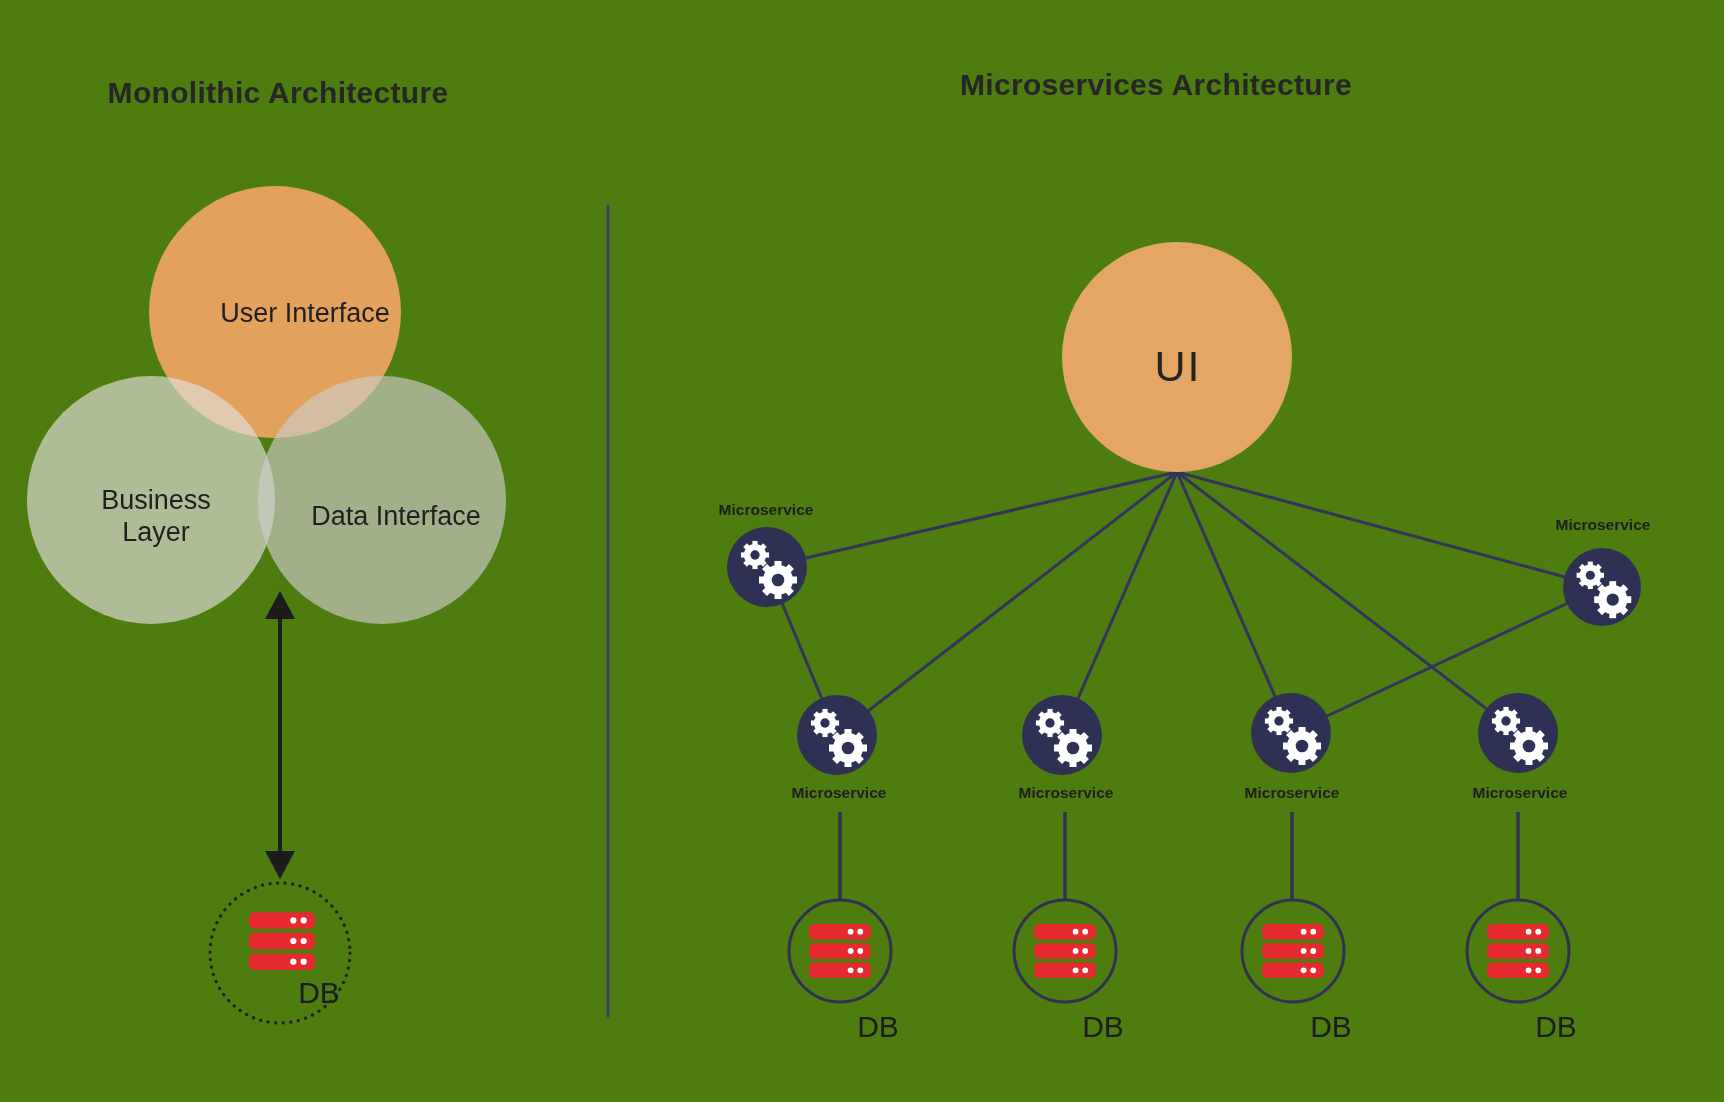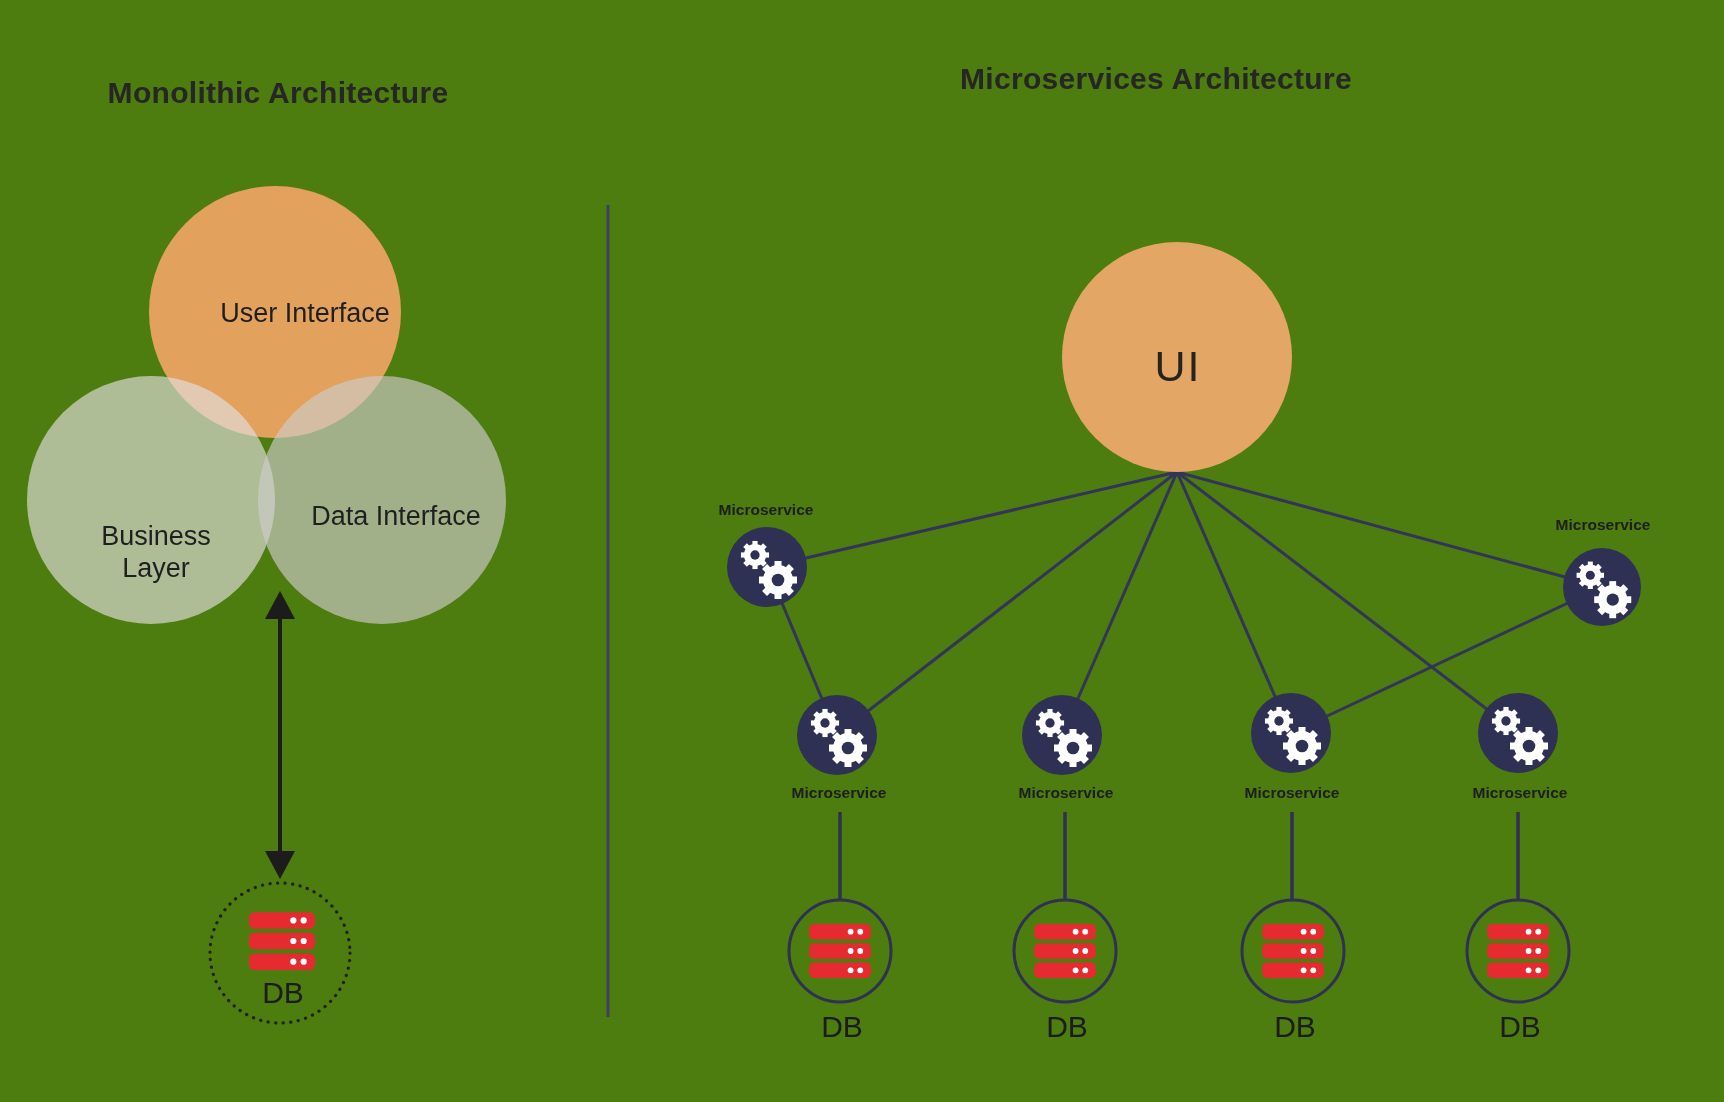--- a/index.html
+++ b/index.html
@@ -41,20 +41,21 @@
     font-size:15.5px;
     font-weight:700;
     color:#1E1E1E;
     white-space:nowrap;
     text-align:left;
   }
   .db-label{
     font-size:30px;
     color:#1C1C1C;
     text-align:center;
+    margin-left:36px;
   }
 </style>
 </head>
 <body>
 
 <div class="canvas">
 
   <svg class="layer" width="1724" height="1102" viewBox="0 0 1724 1102">
     <defs>
       <symbol id="gearpair" viewBox="0 0 80 80">
@@ -151,24 +152,24 @@
       <circle cx="1291" cy="733" r="40" fill="#2E3153"></circle>
       <use href="#gearpair" x="1251" y="693" width="80" height="80"></use>
       <circle cx="1518" cy="733" r="40" fill="#2E3153"></circle>
       <use href="#gearpair" x="1478" y="693" width="80" height="80"></use>
     </g>
 
     <circle cx="1177" cy="357" r="115" fill="#E3A664"></circle>
   </svg>
 
   <div class="abs center panel-title" style="left:278px;top:93px;">Monolithic Architecture</div>
-  <div class="abs center panel-title" style="left:1156px;top:79px;">Microservices Architecture</div>
+  <div class="abs center panel-title" style="left:1156px;top:85px;">Microservices Architecture</div>
 
   <div class="abs center venn-label" style="left:277px;top:313px;margin-left:28px;">User Interface</div>
-  <div class="abs center venn-label" style="left:156px;top:516px;margin-top:36px;">Business Layer</div>
+  <div class="abs center venn-label" style="left:156px;top:516px;">Business Layer</div>
   <div class="abs center venn-label" style="left:396px;top:516px;">Data Interface</div>
 
   <div class="abs center db-label" style="left:283px;top:993px;">DB</div>
 
   <div class="abs center ui-label" style="left:1178px;top:366px;">UI</div>
 
   <div class="abs center ms-label" style="left:766px;top:510px;">Microservice</div>
   <div class="abs center ms-label" style="left:1603px;top:525px;">Microservice</div>
   <div class="abs center ms-label" style="left:839px;top:793px;">Microservice</div>
   <div class="abs center ms-label" style="left:1066px;top:793px;">Microservice</div>

